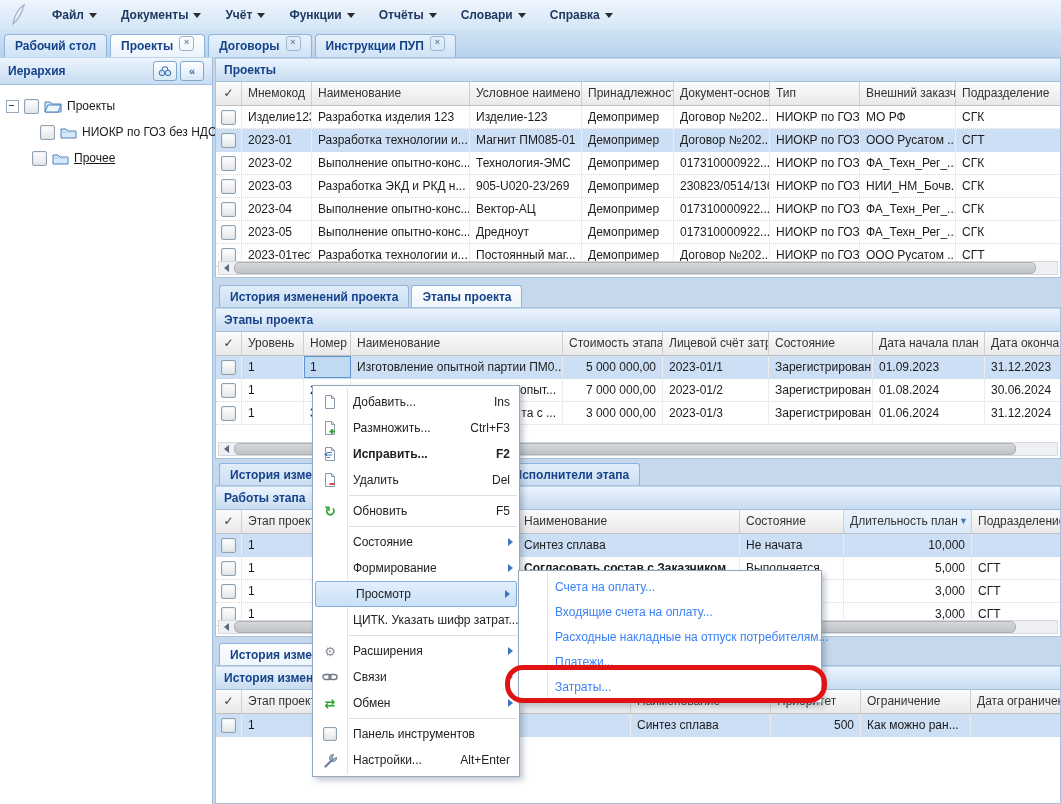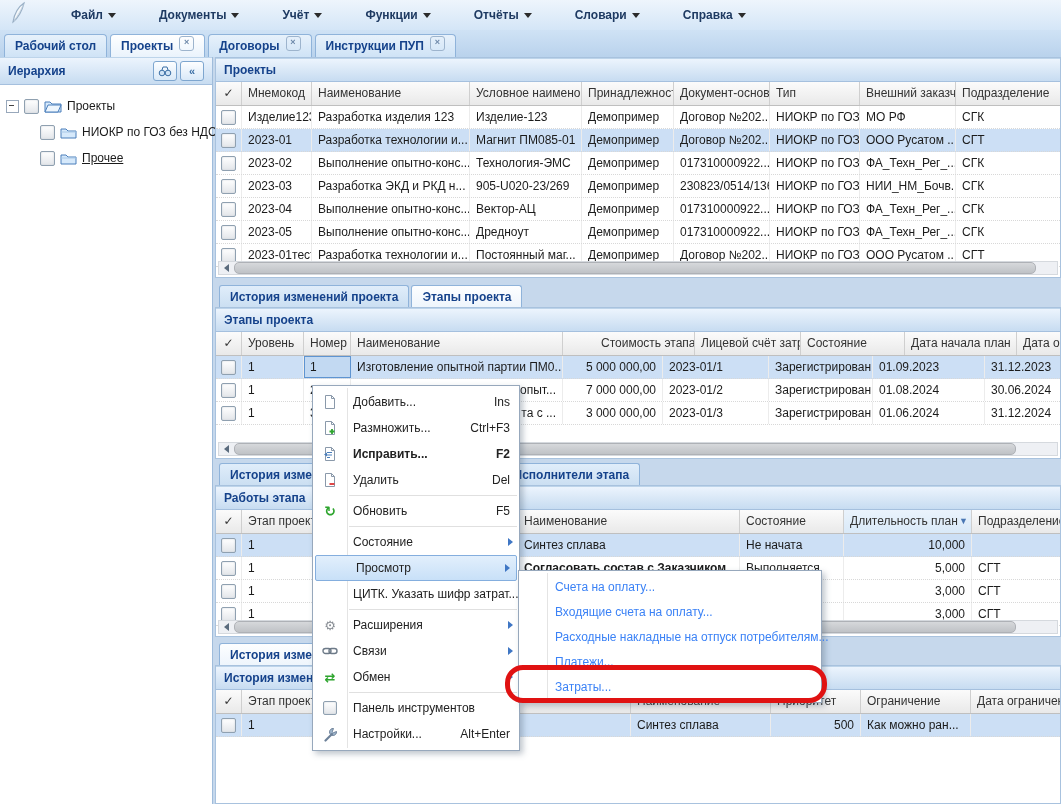--- a/index.html
+++ b/index.html
@@ -1,19 +1,19 @@
 <!DOCTYPE html>
 <html><head>
 <meta charset="utf-8">
 <style>
   html,body{margin:0;padding:0;}
   body{width:1061px;height:804px;font-family:"Liberation Sans","DejaVu Sans",sans-serif;font-size:12px;color:#1b1b1b;background:#c6d8ec;overflow:hidden;}
   #app{position:relative;width:1061px;height:804px;overflow:hidden;}
   
-  #menubar{position:absolute;left:0;top:0;width:1061px;height:30px;background:linear-gradient(#eef5fc,#d4e6f7);border-bottom:1px solid #b6cde6;display:flex;gap:19px;}
+  #menubar{position:absolute;left:0;top:0;width:1061px;height:30px;background:linear-gradient(#eef5fc,#d4e6f7);border-bottom:1px solid #b6cde6;display:flex;align-items:center;}
   #app-icon{width:26px;height:26px;margin:0 8px 0 6px;display:flex;align-items:center;justify-content:center;}
   .mbar-item{display:inline-flex;align-items:center;gap:5px;padding:4px 12px;font-weight:bold;color:#1e3a62;cursor:default;}
   .tri-down{width:0;height:0;border-left:4px solid transparent;border-right:4px solid transparent;border-top:5px solid #2b2b2b;display:inline-block;}
   
   #tabbar{position:absolute;left:0;top:30px;width:1061px;height:27px;background:linear-gradient(#cfe2f5,#b9d2ec);display:flex;align-items:flex-end;padding-left:4px;box-sizing:border-box;}
   .mtab{display:inline-flex;align-items:center;gap:6px;height:22px;padding:0 10px;margin-right:3px;border:1px solid #8fb3da;border-bottom:none;border-radius:4px 4px 0 0;background:linear-gradient(#e7f1fb,#cfe3f6);font-weight:bold;color:#15428b;}
   .mtab.active{background:linear-gradient(#ffffff,#eaf3fc);}
   .tab-x{width:13px;height:13px;border:1px solid #9db4cd;border-radius:3px;background:linear-gradient(#f8fbfe,#dcea f6);font-size:9px;line-height:11px;text-align:center;color:#6b87a8;font-weight:bold;margin-top:-6px;}
   
   #sidebar{position:absolute;left:0;top:57px;width:213px;height:747px;background:#fff;border-right:1px solid #9fbcdb;box-sizing:border-box;}
@@ -155,21 +155,21 @@
         <div class="tree-row" style="padding-left: 40px;">
           <span class="cb"></span>
           <span style="display: flex;">
             <svg width="17" height="13" viewBox="0 0 17 13">
               <path d="M1 3 h5 l2 2 h8 v7 H1 Z" fill="#d6e9fb" stroke="#4a7ebb"></path>
               <path d="M1 6 h15" stroke="#a9c8e6"></path>
             </svg>
           </span>
           <span>НИОКР по ГОЗ без НДС</span>
         </div>
-        <div class="tree-row" style="padding-left: 40px; text-decoration: underline;">
+        <div class="tree-row" style="padding-left: 32px; text-decoration: underline;">
           <span class="cb"></span>
           <span style="display: flex;">
             <svg width="17" height="13" viewBox="0 0 17 13">
               <path d="M1 3 h5 l2 2 h8 v7 H1 Z" fill="#d6e9fb" stroke="#4a7ebb"></path>
               <path d="M1 6 h15" stroke="#a9c8e6"></path>
             </svg>
           </span>
           <span>Прочее</span>
         </div>
       </div>
@@ -302,21 +302,21 @@
   <div class="panel" id="panel-stages" style="left:215px;top:307px;width:846px;height:152px;">
     <div class="sec-header">
         <span>Этапы проекта</span>
       </div>
     <div id="tbl-stages">
         <div class="thead">
           <div class="hcell center" style="width: 26px;">✓</div>
           <div class="hcell" style="width: 62px;">Уровень</div>
           <div class="hcell" style="width: 47px;">Номер</div>
           <div class="hcell" style="width: 212px;">Наименование</div>
-          <div class="hcell" style="width: 100px; margin-left: 32px;">Стоимость этапа</div>
+          <div class="hcell" style="width: 100px;">Стоимость этапа</div>
           <div class="hcell" style="width: 106px;">Лицевой счёт затрат.</div>
           <div class="hcell" style="width: 104px;">Состояние</div>
           <div class="hcell" style="width: 112px;">Дата начала план</div>
           <div class="hcell" style="width: 100px;">Дата окончания</div>
         </div>
         <div class="trow sel">
           <div class="cell chkcell" style="width: 26px;">
             <span class="cb"></span>
           </div>
           <div class="cell" style="width: 62px; text-align: left;">1</div>
@@ -526,20 +526,25 @@
         </span>
         <span class="mi-label">Обновить</span>
         <span class="mi-short">F5</span>
       </div>
       <div class="msep"></div>
       <div class="mi">
         <span class="mi-icon"></span>
         <span class="mi-label">Состояние</span>
         <span class="mi-arrow"></span>
       </div>
+      <div class="mi">
+        <span class="mi-icon"></span>
+        <span class="mi-label">Формирование</span>
+        <span class="mi-arrow"></span>
+      </div>
       <div class="mi hl">
         <span class="mi-icon"></span>
         <span class="mi-label">Просмотр</span>
         <span class="mi-arrow"></span>
       </div>
       <div class="mi">
         <span class="mi-icon"></span>
         <span class="mi-label">ЦИТК. Указать шифр затрат...</span>
       </div>
       <div class="msep"></div>

